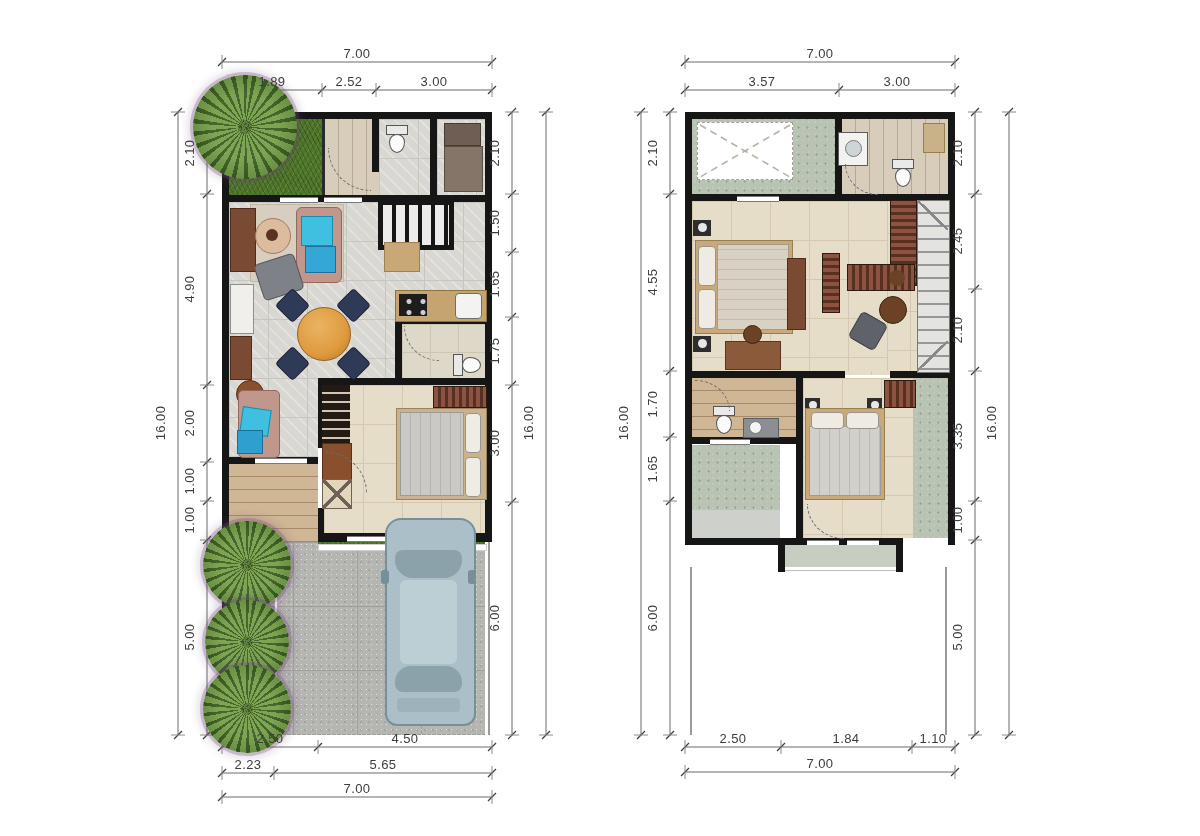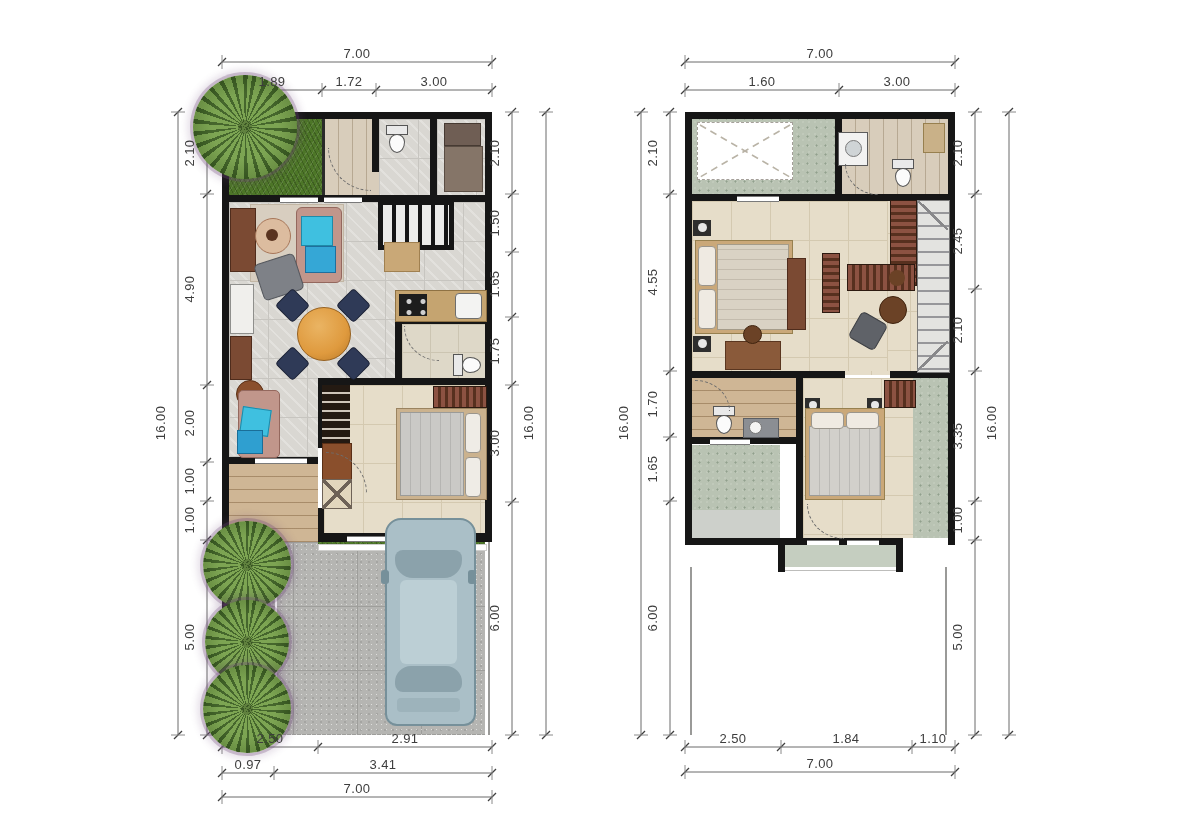--- a/index.html
+++ b/index.html
@@ -325,47 +325,47 @@
     <div class="abs" style="left:120px;top:296px;width:78px;height:90px;background:#caa879;border:1px solid #97804f"></div>
     <div class="abs" style="left:124px;top:314px;width:70px;height:68px;background:#d2d0cb;background-image:repeating-linear-gradient(90deg,transparent 0 9px,rgba(120,120,118,.25) 9px 10px);border:1px solid #9b9b98"></div>
     <div class="abs" style="left:126px;top:300px;width:31px;height:15px;background:#efeae2;border:1px solid #9a958c;border-radius:4px"></div>
     <div class="abs" style="left:161px;top:300px;width:31px;height:15px;background:#efeae2;border:1px solid #9a958c;border-radius:4px"></div>
     <div class="slat-v" style="left:199px;top:268px;width:30px;height:26px"></div>
     <div class="arc" style="left:122px;top:392px;width:36px;height:34px"></div>
   </div>
 
   <span class="dlh" style="left:357px;top:46px">7.00</span>
   <span class="dlh" style="left:272px;top:74px">1.89</span>
-  <span class="dlh" style="left:349px;top:74px">1.72</span>
+  <span class="dlh" style="left:349px;top:74px">2.52</span>
   <span class="dlh" style="left:434px;top:74px">3.00</span>
 
   <span class="dlv" style="left:160px;top:423px">16.00</span>
   <span class="dlv" style="left:189px;top:153px">2.10</span>
   <span class="dlv" style="left:189px;top:289px">4.90</span>
   <span class="dlv" style="left:189px;top:423px">2.00</span>
   <span class="dlv" style="left:189px;top:481px">1.00</span>
   <span class="dlv" style="left:189px;top:520px">1.00</span>
   <span class="dlv" style="left:189px;top:637px">5.00</span>
 
   <span class="dlv" style="left:494px;top:153px">2.10</span>
   <span class="dlv" style="left:494px;top:223px">1.50</span>
   <span class="dlv" style="left:494px;top:284px">1.65</span>
   <span class="dlv" style="left:494px;top:351px">1.75</span>
   <span class="dlv" style="left:494px;top:443px">3.00</span>
   <span class="dlv" style="left:494px;top:618px">6.00</span>
   <span class="dlv" style="left:528px;top:423px">16.00</span>
 
   <span class="dlh" style="left:270px;top:731px">2.50</span>
-  <span class="dlh" style="left:405px;top:731px">2.91</span>
-  <span class="dlh" style="left:248px;top:757px">0.97</span>
-  <span class="dlh" style="left:383px;top:757px">3.41</span>
+  <span class="dlh" style="left:405px;top:731px">4.50</span>
+  <span class="dlh" style="left:248px;top:757px">2.23</span>
+  <span class="dlh" style="left:383px;top:757px">5.65</span>
   <span class="dlh" style="left:357px;top:781px">7.00</span>
 
   <span class="dlh" style="left:820px;top:46px">7.00</span>
-  <span class="dlh" style="left:762px;top:74px">1.60</span>
+  <span class="dlh" style="left:762px;top:74px">3.57</span>
   <span class="dlh" style="left:897px;top:74px">3.00</span>
 
   <span class="dlv" style="left:623px;top:423px">16.00</span>
   <span class="dlv" style="left:652px;top:153px">2.10</span>
   <span class="dlv" style="left:652px;top:282px">4.55</span>
   <span class="dlv" style="left:652px;top:404px">1.70</span>
   <span class="dlv" style="left:652px;top:469px">1.65</span>
   <span class="dlv" style="left:652px;top:618px">6.00</span>
 
   <span class="dlv" style="left:957px;top:153px">2.10</span>

